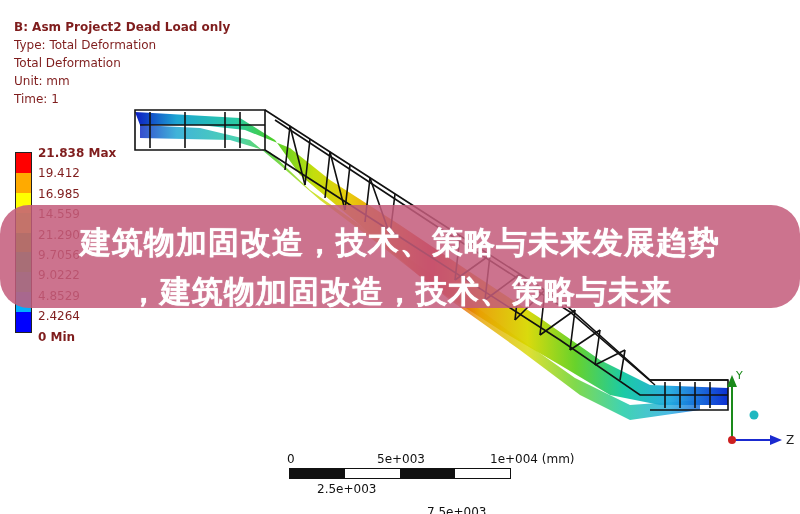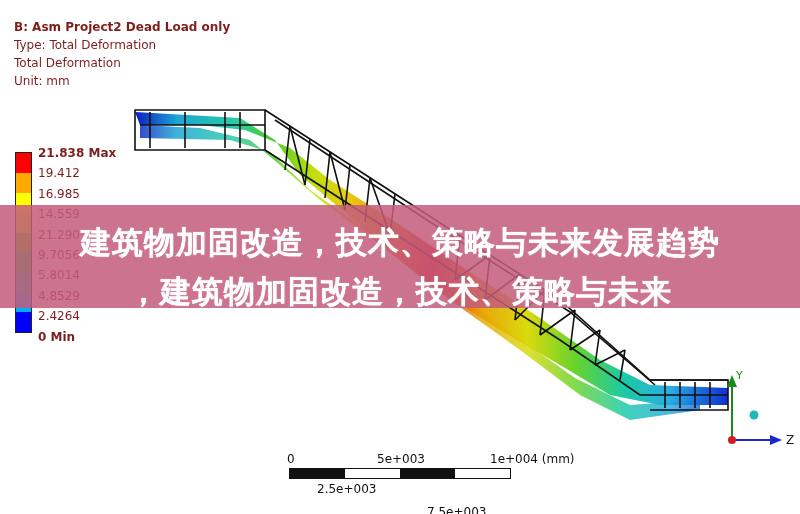--- a/index.html
+++ b/index.html
@@ -17,37 +17,39 @@
   .legend-labels div { height: 20.4px; line-height: 20px; white-space: nowrap; }
   .legend-labels .strong { font-weight: bold; }
   .model { position: absolute; left: 0; top: 0; }
   .scale { position: absolute; left: 285px; top: 450px; width: 250px; height: 50px; font-size: 12px; color: #111; }
   .scale .lbl { position: absolute; white-space: nowrap; }
   .scale-bar { position: absolute; left: 4px; top: 18px; width: 220px; height: 9px; border: 1px solid #111; display: flex; }
   .scale-bar span { flex: 1; }
   .banner {
     position: absolute; left: 0; top: 205px; width: 800px; height: 103px;
     background: rgba(196, 92, 124, 0.86);
+    border-radius: 29px;
   }
   .banner-text {
     position: absolute; left: 0; width: 800px; text-align: center;
     color: #ffffff; font-weight: bold; font-size: 31px; letter-spacing: 1px;
     font-family: "DejaVu Sans", sans-serif; white-space: nowrap;
     text-shadow: 0 0 1px #fff;
   }
   .triad { position: absolute; left: 720px; top: 365px; }
 </style>
 </head>
 <body>
 
 <div class="info">
   <div class="title">B: Asm Project2 Dead Load only</div>
   <div>Type: Total Deformation</div>
   <div>Total Deformation</div>
   <div>Unit: mm</div>
+  <div>Time: 1</div>
 </div>
 
 <div class="legend">
   <div class="legend-bar">
     <div style="background:#ff0000"></div>
     <div style="background:#ffaa00"></div>
     <div style="background:#ffff00"></div>
     <div style="background:#c8ff00"></div>
     <div style="background:#55dd00"></div>
     <div style="background:#00dd55"></div>
@@ -55,21 +57,21 @@
     <div style="background:#00b0ff"></div>
     <div style="background:#0000ff"></div>
   </div>
   <div class="legend-labels">
     <div class="strong">21.838 Max</div>
     <div>19.412</div>
     <div>16.985</div>
     <div>14.559</div>
     <div>21.290</div>
     <div>9.7056</div>
-    <div>5.8014</div>
+    <div>9.0222</div>
     <div>4.8529</div>
     <div>2.4264</div>
     <div class="strong">0 Min</div>
   </div>
 </div>
 
 <svg class="model" width="800" height="514" viewBox="0 0 800 514">
   <defs>
     <linearGradient id="contour" x1="135" y1="0" x2="730" y2="0" gradientUnits="userSpaceOnUse">
       <stop offset="0" stop-color="#0010c0"></stop>

